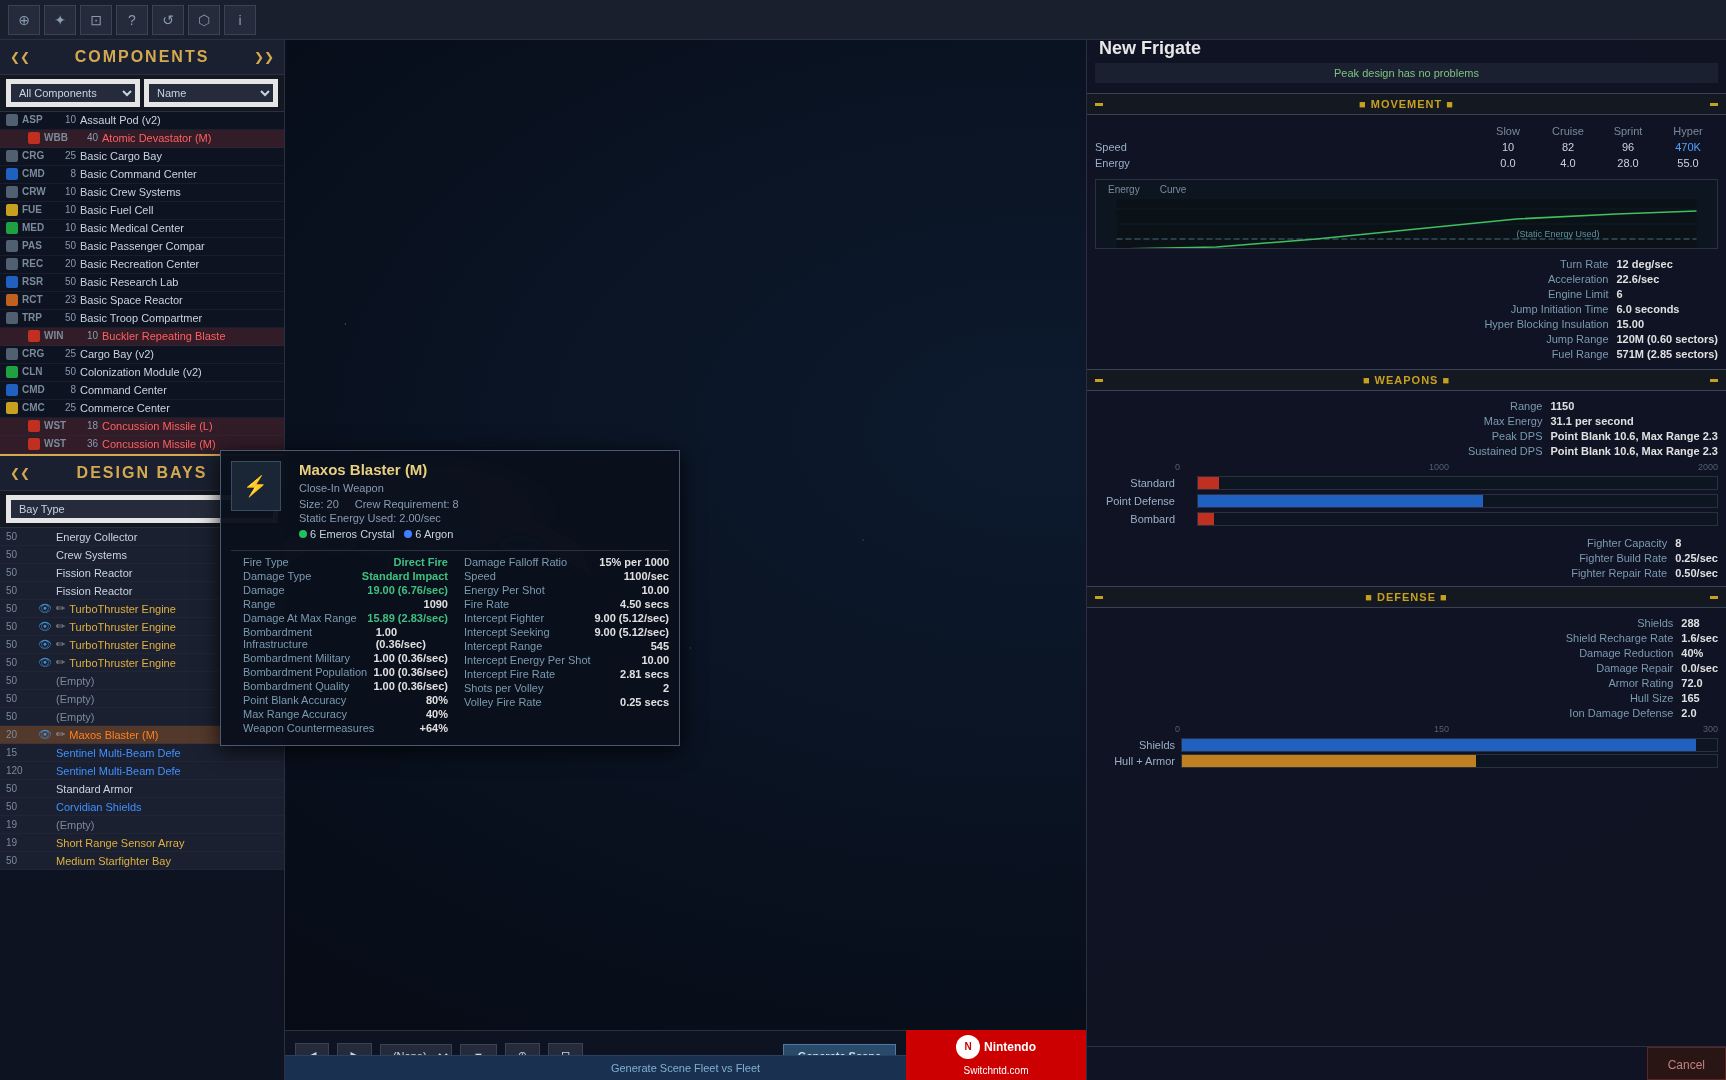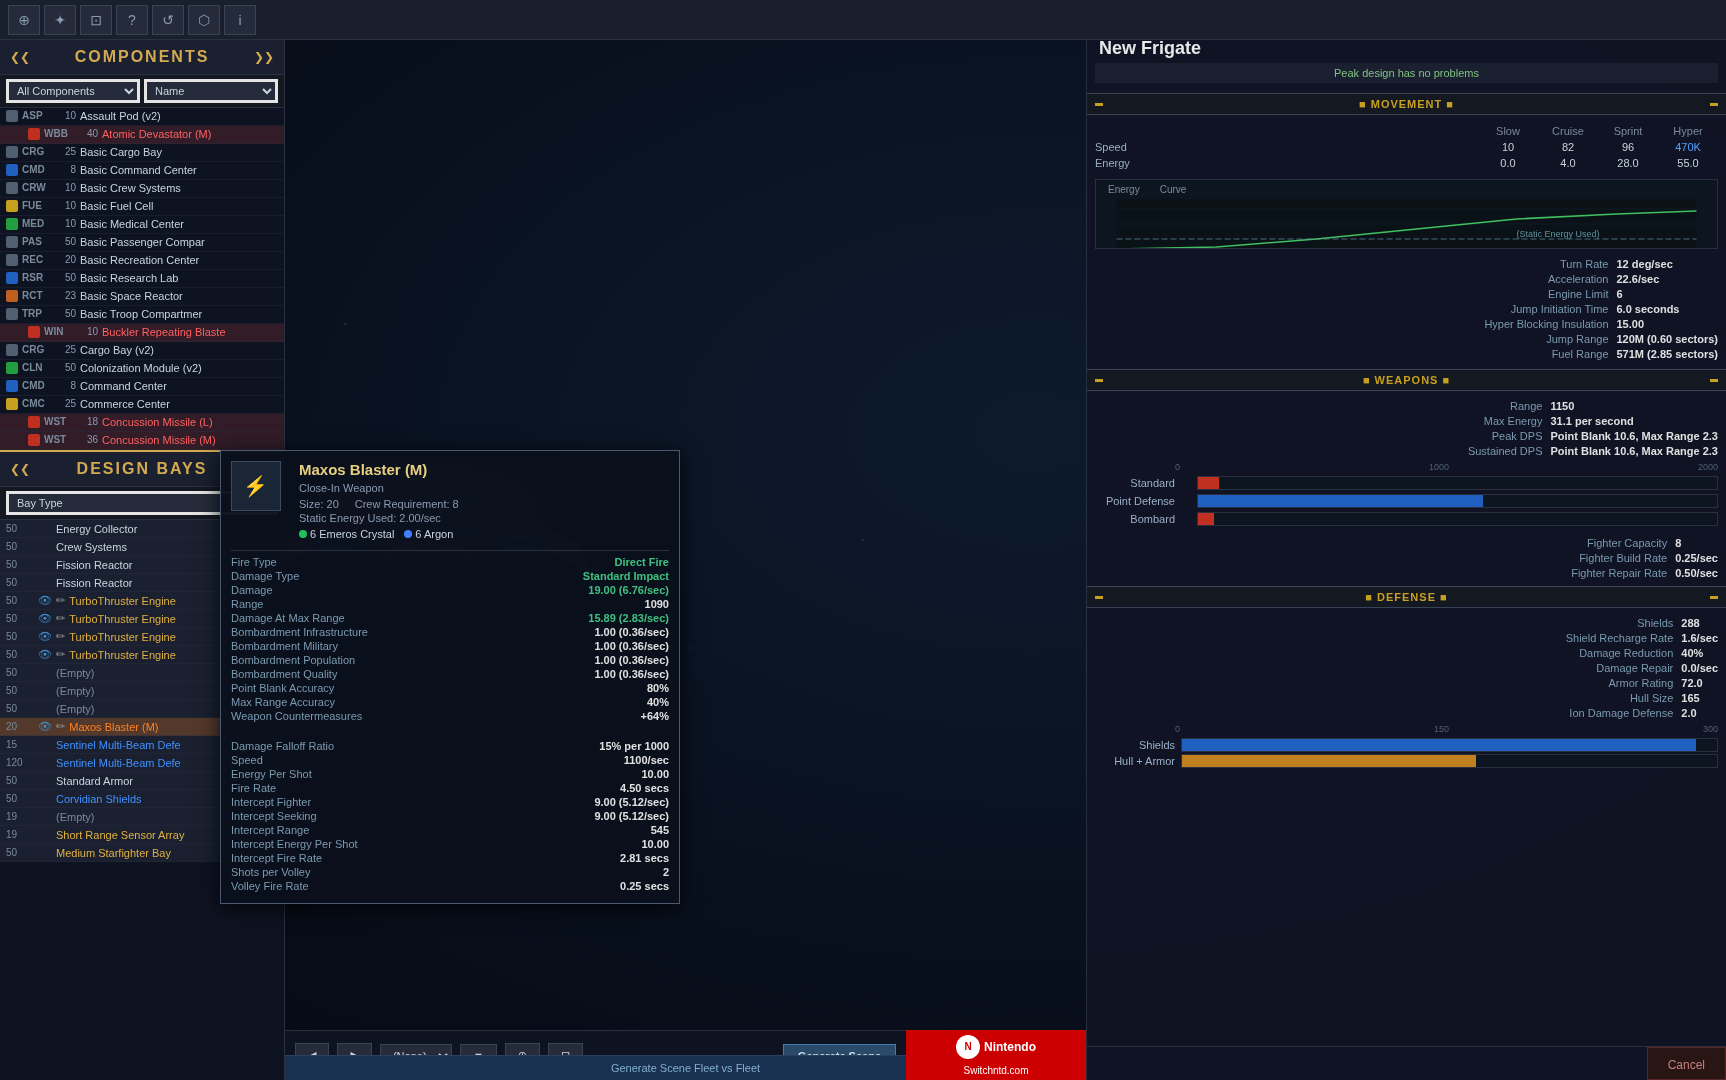--- a/index.html
+++ b/index.html
@@ -109,21 +109,21 @@
     .filter-row {
       display: flex;
       padding: 4px 6px;
       gap: 4px;
       background: #141820;
       border-bottom: 1px solid #2a3040;
     }
     .filter-select {
       flex: 1;
       background: #252b3a;
-      border: 3px solid #e5e5e5;
+      border: 5px solid #e5e5e5;
       color: #c8d4e0;
       padding: 2px 4px;
       font-size: 11px;
     }
 
     .components-list {
       flex: 1;
       overflow-y: auto;
       overflow-x: hidden;
     }
@@ -884,21 +884,21 @@
           <span>6 Emeros Crystal</span>
         </div>
         <div class="tooltip-resource">
           <div class="res-dot res-blue"></div>
           <span>6 Argon</span>
         </div>
       </div>
     </div>
   </div>
   <hr class="tooltip-divider">
-  <div style="display:grid; grid-template-columns:1fr; gap:16px 16px;">
+  <div style="display:grid; grid-template-columns:1fr 1fr; gap:0 16px;margin-left:12px;">
     <div>
       <div class="tooltip-stat-row">
         <span class="tooltip-stat-label">Fire Type</span>
         <span class="tooltip-stat-value green">Direct Fire</span>
       </div>
       <div class="tooltip-stat-row">
         <span class="tooltip-stat-label">Damage Type</span>
         <span class="tooltip-stat-value green">Standard Impact</span>
       </div>
       <div class="tooltip-stat-row">

